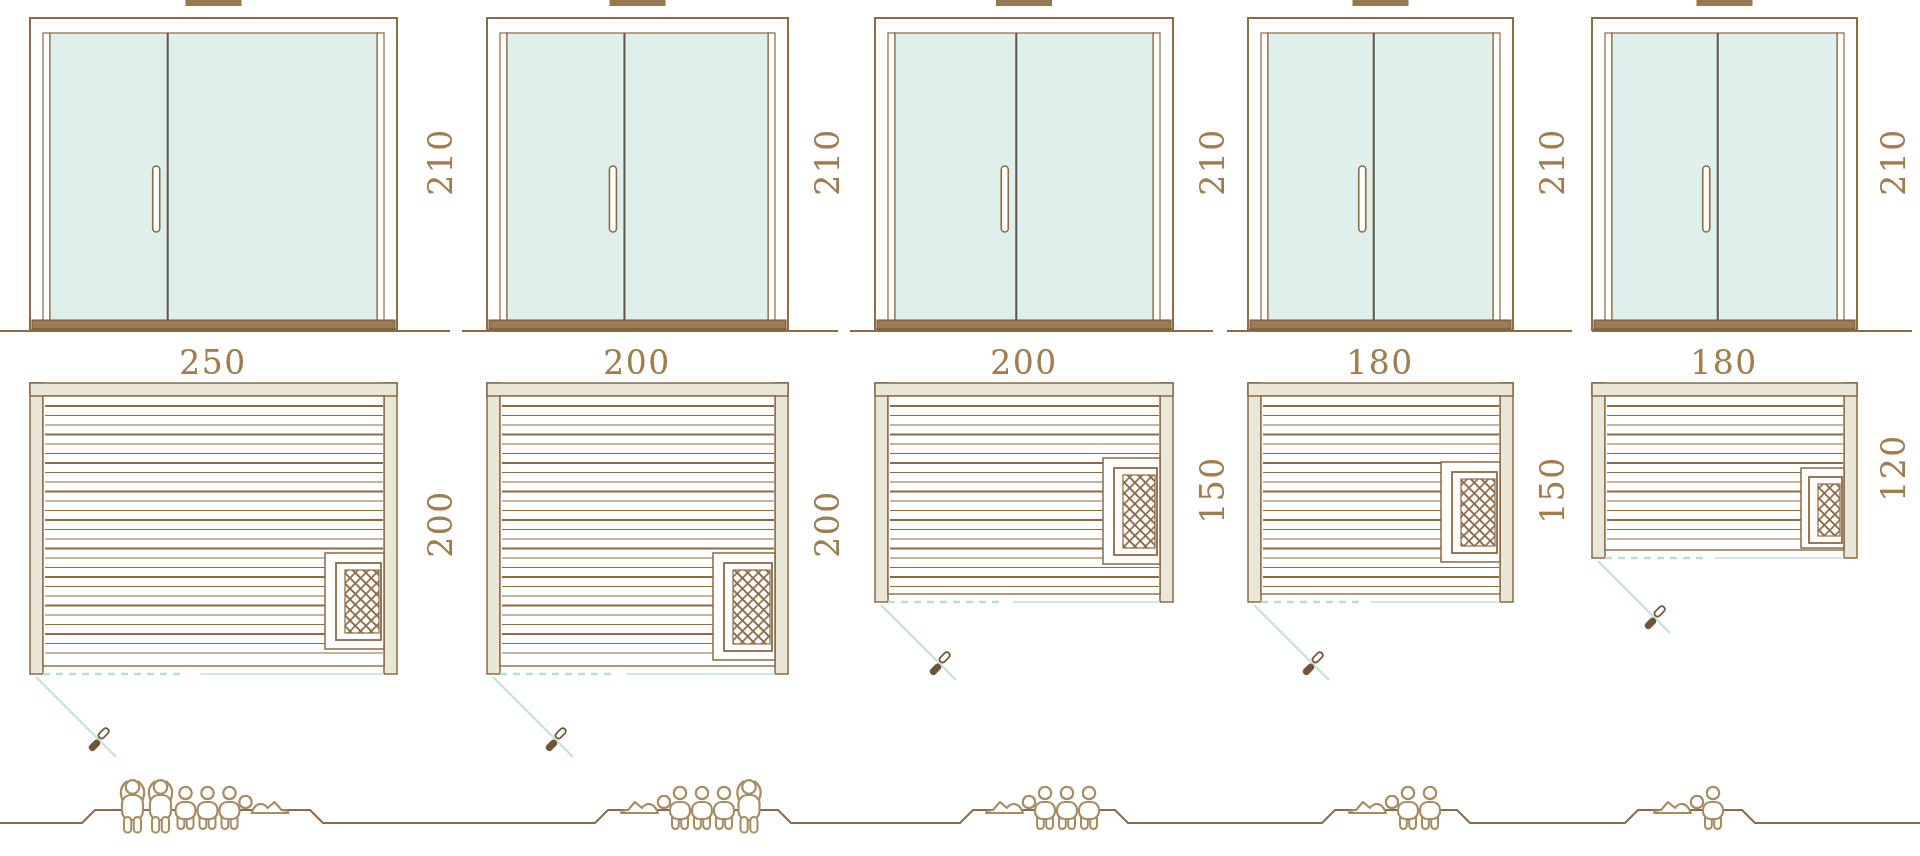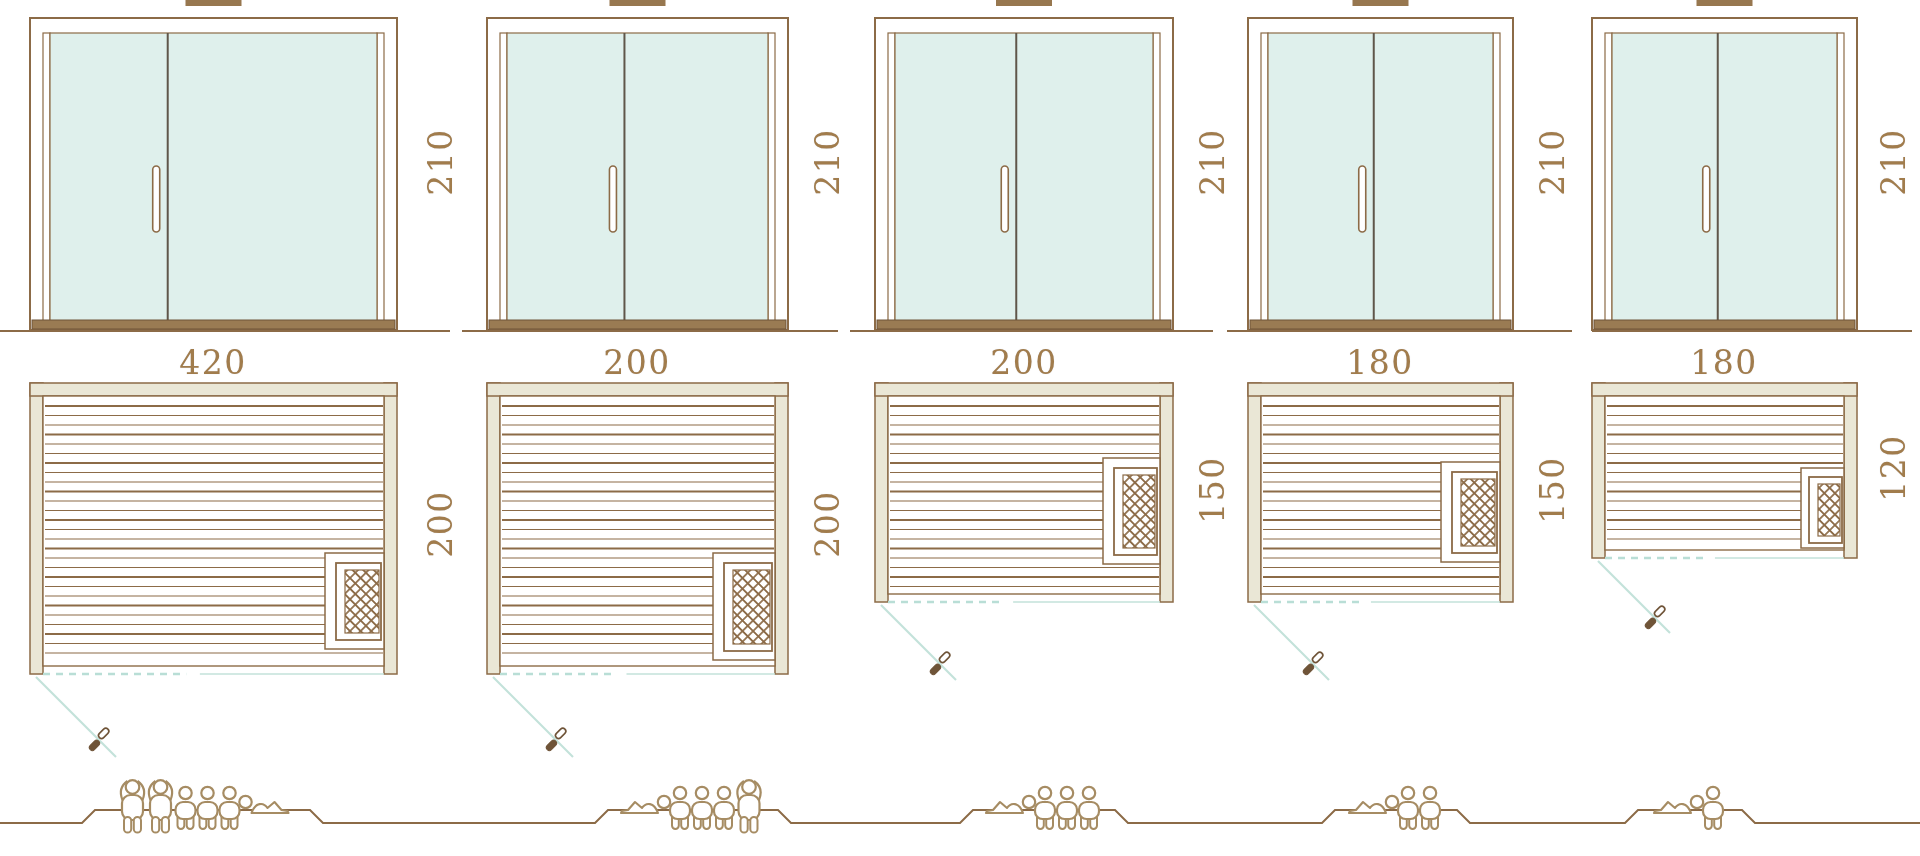--- a/index.html
+++ b/index.html
@@ -400,21 +400,21 @@
         </g>
         <g>
           <rect x="1705" y="814" width="6.8" height="15" rx="3.4" fill="#fff" stroke="#a68c63" stroke-width="2"></rect>
           <rect x="1714.2" y="814" width="6.8" height="15" rx="3.4" fill="#fff" stroke="#a68c63" stroke-width="2"></rect>
           <rect x="1703" y="802" width="20" height="17" rx="7.5" fill="#fff" stroke="#a68c63" stroke-width="2.2"></rect>
           <circle cx="1713" cy="793" r="6.2" fill="#fff" stroke="#a68c63" stroke-width="2.2"></circle>
         </g>
       </g>
     </svg>
 
-  <div class="dim" style="left:213px;top:362px">420</div>
+  <div class="dim" style="left:213px;top:362px">250</div>
   <div class="dim" style="left:637px;top:362px">200</div>
   <div class="dim" style="left:1024px;top:362px">200</div>
   <div class="dim" style="left:1380px;top:362px">180</div>
   <div class="dim" style="left:1724px;top:362px">180</div>
 
   <div class="dim vert" style="left:440px;top:162px">210</div>
   <div class="dim vert" style="left:827px;top:162px">210</div>
   <div class="dim vert" style="left:1212px;top:162px">210</div>
   <div class="dim vert" style="left:1552px;top:162px">210</div>
   <div class="dim vert" style="left:1893px;top:162px">210</div>

